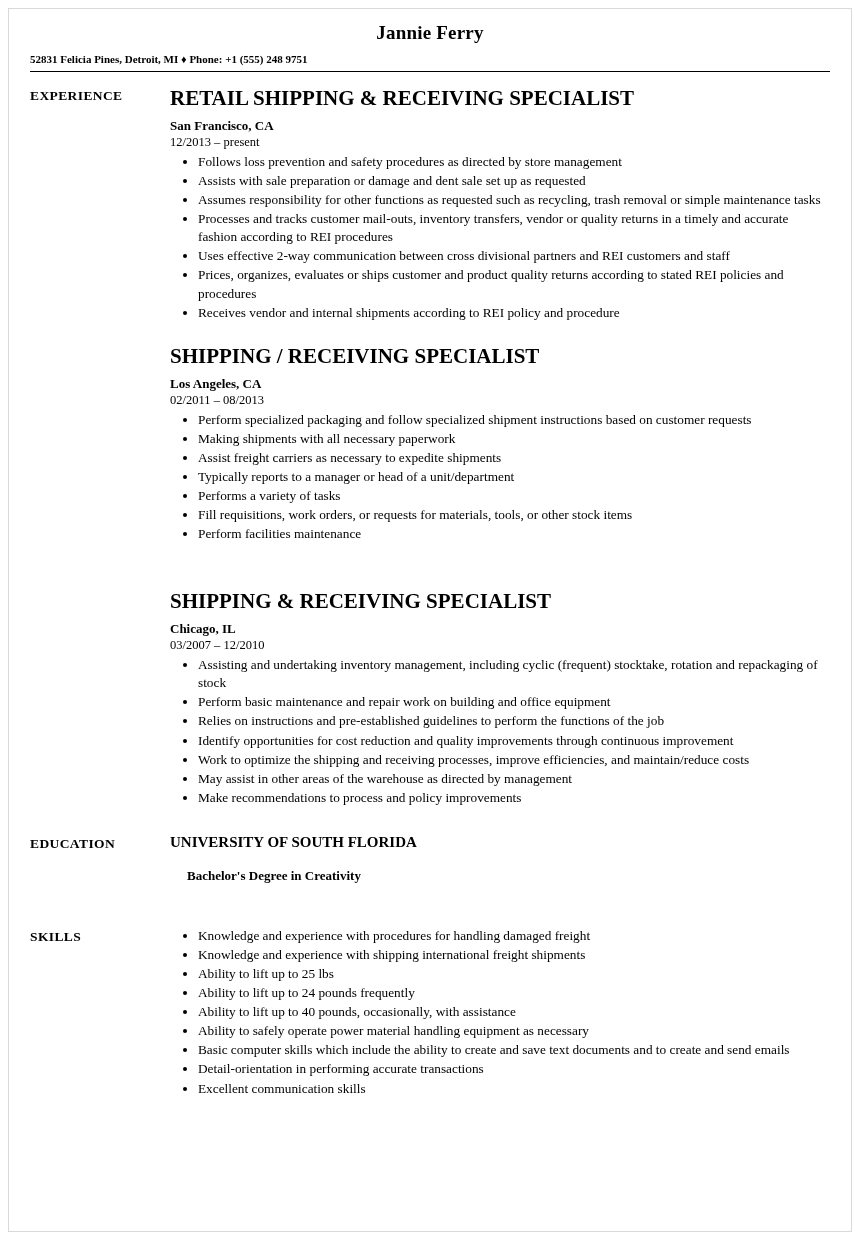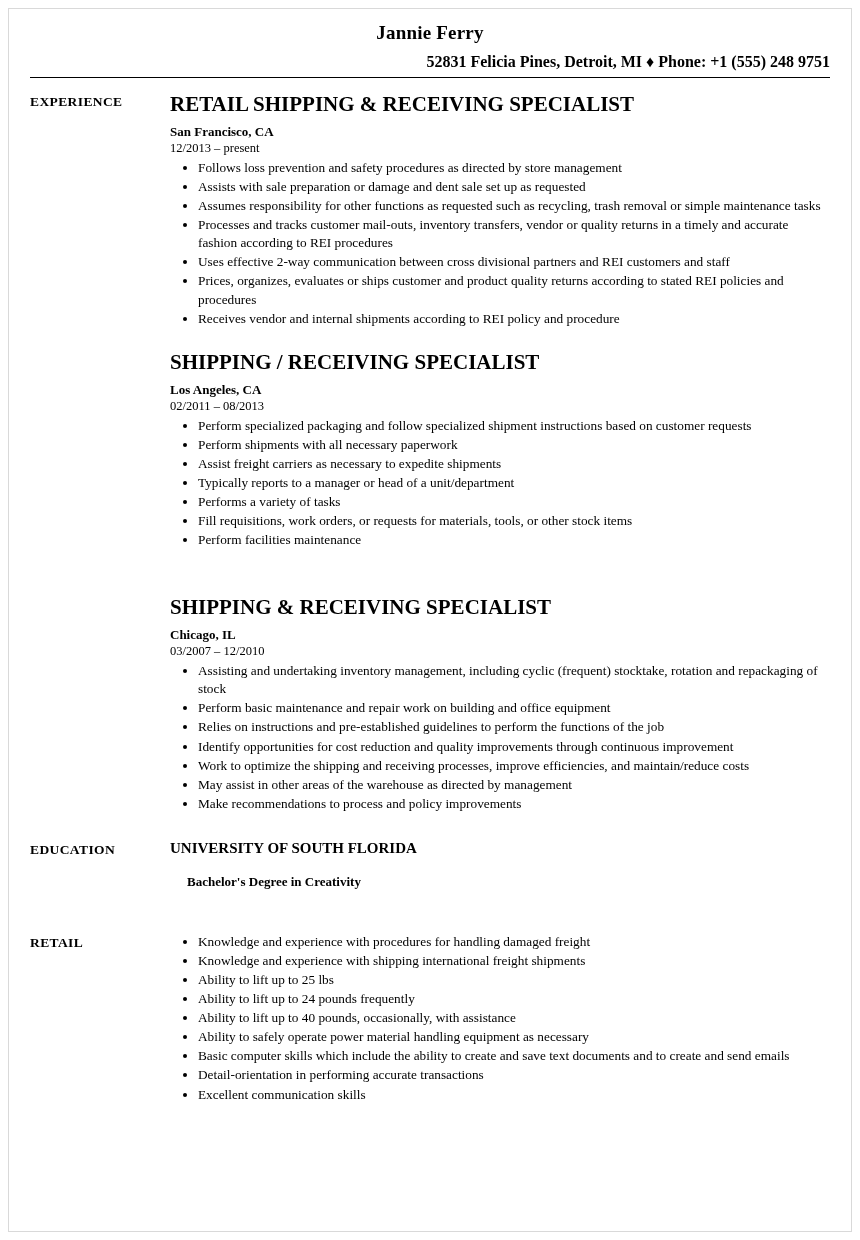--- a/index.html
+++ b/index.html
@@ -37,23 +37,23 @@
   }
   
   .resume-name {
     text-align: center;
     font-weight: bold;
     font-size: 19px;
     letter-spacing: 0.2px;
     margin: 0 0 9px 0;
   }
   .resume-contact {
-    text-align: right;
-    font-weight: bold;
-    font-size: 16px;
+    text-align: left;
+    font-weight: bold;
+    font-size: 11px;
     margin: 0 0 6px 0;
   }
   .header-rule {
     border: none;
     border-top: 1.6px solid #000;
     margin: 0 0 14px 0;
     width: 100%;
   }
   
   .section {
@@ -162,21 +162,21 @@
             <li>Receives vendor and internal shipments according to REI policy and procedure</li>
           </ul>
         </div>
 
         <div class="job">
           <div class="job-title">SHIPPING / RECEIVING SPECIALIST</div>
           <div class="job-location">Los Angeles, CA</div>
           <div class="job-dates">02/2011 – 08/2013</div>
           <ul class="bullets">
             <li>Perform specialized packaging and follow specialized shipment instructions based on customer requests</li>
-            <li>Perform shipments with all necessary paperwork</li>
+            <li>Making shipments with all necessary paperwork</li>
             <li>Assist freight carriers as necessary to expedite shipments</li>
             <li>Typically reports to a manager or head of a unit/department</li>
             <li>Performs a variety of tasks</li>
             <li>Fill requisitions, work orders, or requests for materials, tools, or other stock items</li>
             <li>Perform facilities maintenance</li>
           </ul>
         </div>
 
         <div class="job">
           <div class="job-title">SHIPPING &amp; RECEIVING SPECIALIST</div>
@@ -198,21 +198,21 @@
 
     <div class="section gap-education">
       <div class="section-label">EDUCATION</div>
       <div class="section-body">
         <div class="edu-school">UNIVERSITY OF SOUTH FLORIDA</div>
         <div class="edu-degree">Bachelor's Degree in Creativity</div>
       </div>
     </div>
 
     <div class="section gap-skills">
-      <div class="section-label">RETAIL</div>
+      <div class="section-label">SKILLS</div>
       <div class="section-body">
         <ul class="bullets">
           <li>Knowledge and experience with procedures for handling damaged freight</li>
           <li>Knowledge and experience with shipping international freight shipments</li>
           <li>Ability to lift up to 25 lbs</li>
           <li>Ability to lift up to 24 pounds frequently</li>
           <li>Ability to lift up to 40 pounds, occasionally, with assistance</li>
           <li>Ability to safely operate power material handling equipment as necessary</li>
           <li>Basic computer skills which include the ability to create and save text documents and to create and send emails</li>
           <li>Detail-orientation in performing accurate transactions</li>

